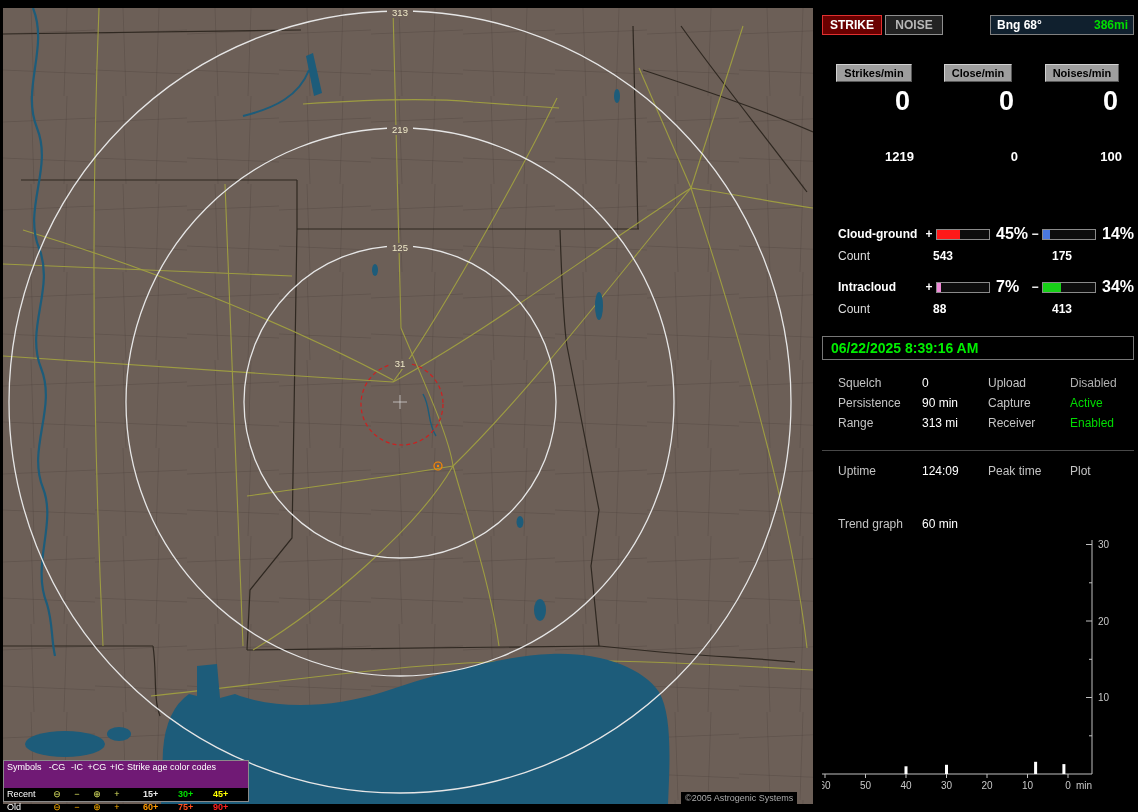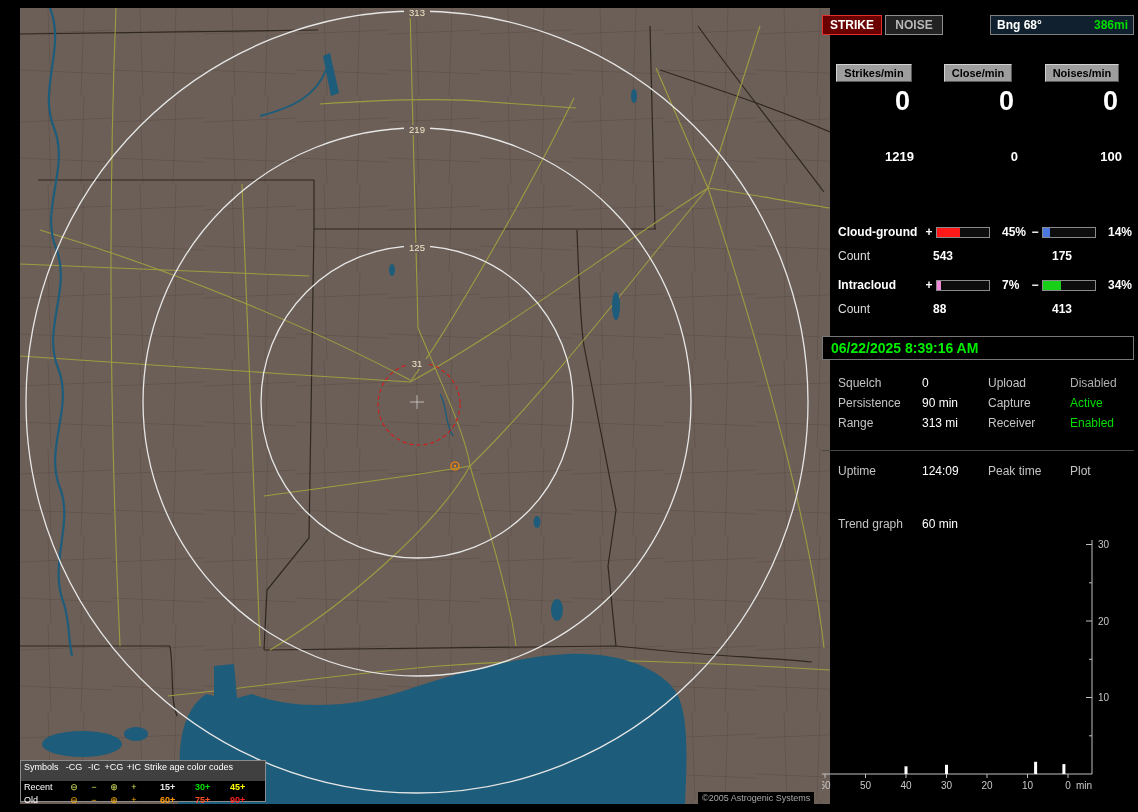--- a/index.html
+++ b/index.html
@@ -1,28 +1,28 @@
 <!DOCTYPE html>
 <html><head>
 <meta charset="utf-8">
 <style>
   html,body{margin:0;padding:0;background:#000;}
   body{width:1138px;height:812px;overflow:hidden;font-family:"Liberation Sans",sans-serif;}
   #app{position:relative;width:1138px;height:812px;background:#000;}
 
   
-  #map{position:absolute;left:20px;top:8px;width:810px;height:796px;}
+  #map{position:absolute;left:3px;top:8px;width:810px;height:796px;}
   #map svg{display:block;}
   svg text{font-family:"Liberation Sans",sans-serif;}
   .ring-label{font-size:9.5px;fill:#efe9c8;text-anchor:middle;}
 
   
   #legend{position:absolute;left:0;top:752px;width:246px;height:42px;background:#000;border:1px solid #8a8a8a;box-sizing:border-box;font-size:9px;color:#fff;}
   .lg-row{display:grid;grid-template-columns:40px 20px 20px 20px 20px 16px 35px 35px 35px;line-height:13px;padding-left:3px;}
-  .lg-head{background:#404040;height:20px;}
+  .lg-head{background:#701a75;height:27px;}
   .lg-age-title{grid-column:6 / span 4;}
   .lg-sym{text-align:center;font-size:9px;}
   .lg-code{font-weight:bold;}
   #copyright{position:absolute;left:678px;top:784px;background:#000;color:#aaa;font-size:9px;padding:1px 4px;white-space:nowrap;}
 
   
   #panel{position:absolute;left:822px;top:12px;width:312px;height:792px;color:#fff;font-size:12px;}
   #topbar{position:absolute;left:0;top:3px;width:312px;height:20px;}
   .btn{position:absolute;height:18px;line-height:18px;text-align:center;font-weight:bold;font-size:12px;box-sizing:content-box;}
   .strike{left:0;width:58px;border:1px solid #e03030;background:#6a0000;color:#fff;}
@@ -38,21 +38,21 @@
   .tlabel.dim{color:#8f8f8f;}
   .tvalue{font-size:13px;font-weight:bold;color:#fff;text-align:right;padding-right:12px;}
 
   .sep{position:absolute;left:0;width:312px;border:none;border-top:1px solid #484848;margin:0;}
   .dist-title{position:absolute;left:0;top:190px;width:312px;box-sizing:border-box;color:#b0b0b0;font-size:12px;padding:0 0 5px 16px;border-bottom:1px solid #555;}
   .dist-row{position:absolute;left:16px;width:296px;display:grid;grid-template-columns:84px 14px 54px 38px 14px 54px 34px;align-items:center;height:14px;}
   .dlabel{font-weight:bold;font-size:12px;white-space:nowrap;}
   .sign{font-weight:bold;text-align:center;}
   .bar{display:block;height:9px;border:1px solid #8a8a8a;background:#0d0d0d;}
   .bar .fill{display:block;height:100%;width:0;}
-  .pct{font-weight:bold;font-size:12px;padding-left:6px;margin-left:6px;}
+  .pct{font-weight:bold;font-size:16px;padding-left:6px;}
   .count-row{position:absolute;left:16px;width:296px;display:grid;grid-template-columns:82px 106px 80px;font-size:12px;color:#ddd;gap:13px;}
   .count-val{font-weight:bold;color:#fff;}
 
   .dtbox{position:absolute;left:0;top:324px;width:312px;height:24px;box-sizing:border-box;border:1px solid #777;background:#000;line-height:22px;padding-left:8px;color:#00ee00;font-weight:bold;font-size:14px;white-space:nowrap;}
 
   .info-row{position:absolute;left:16px;width:296px;display:grid;grid-template-columns:84px 66px 82px 64px;font-size:12px;white-space:nowrap;}
   .ilabel{color:#c4c4c4;}
   .ivalue{color:#fff;}
 
   #trend{position:absolute;left:0;top:522px;width:312px;height:268px;}

